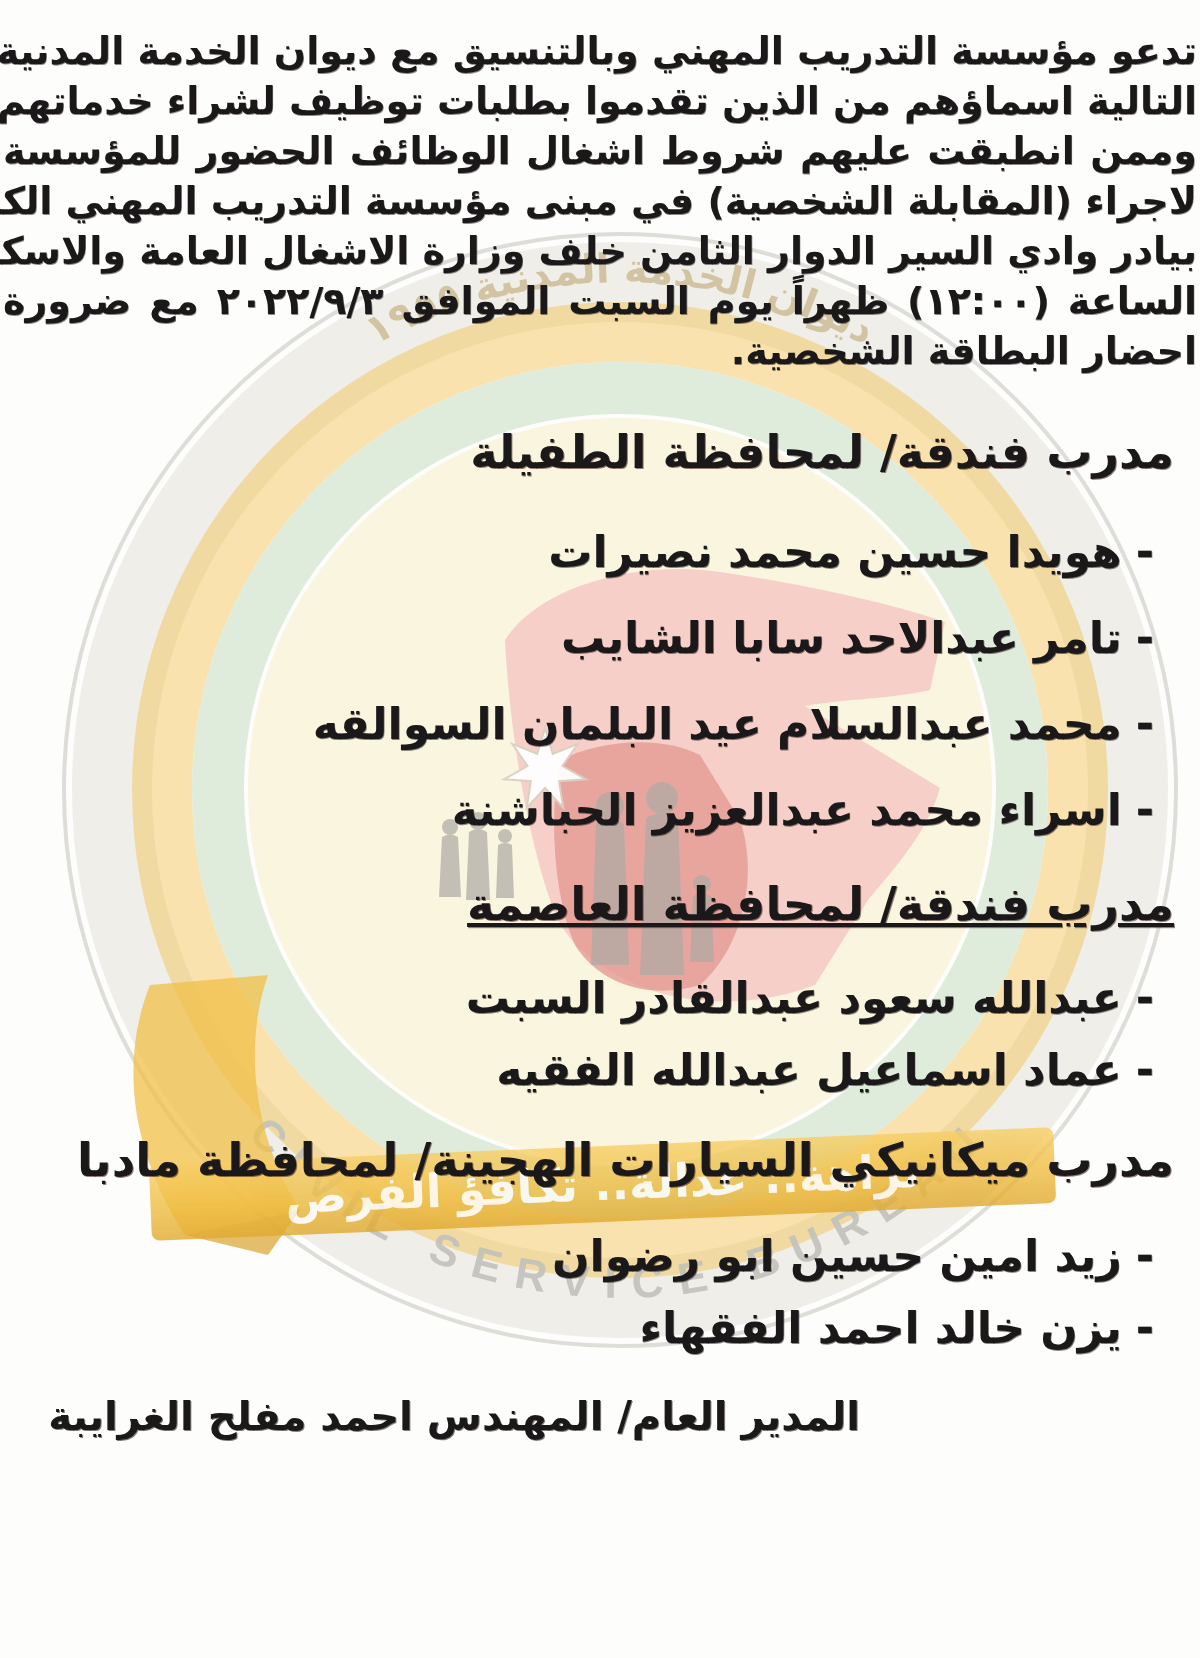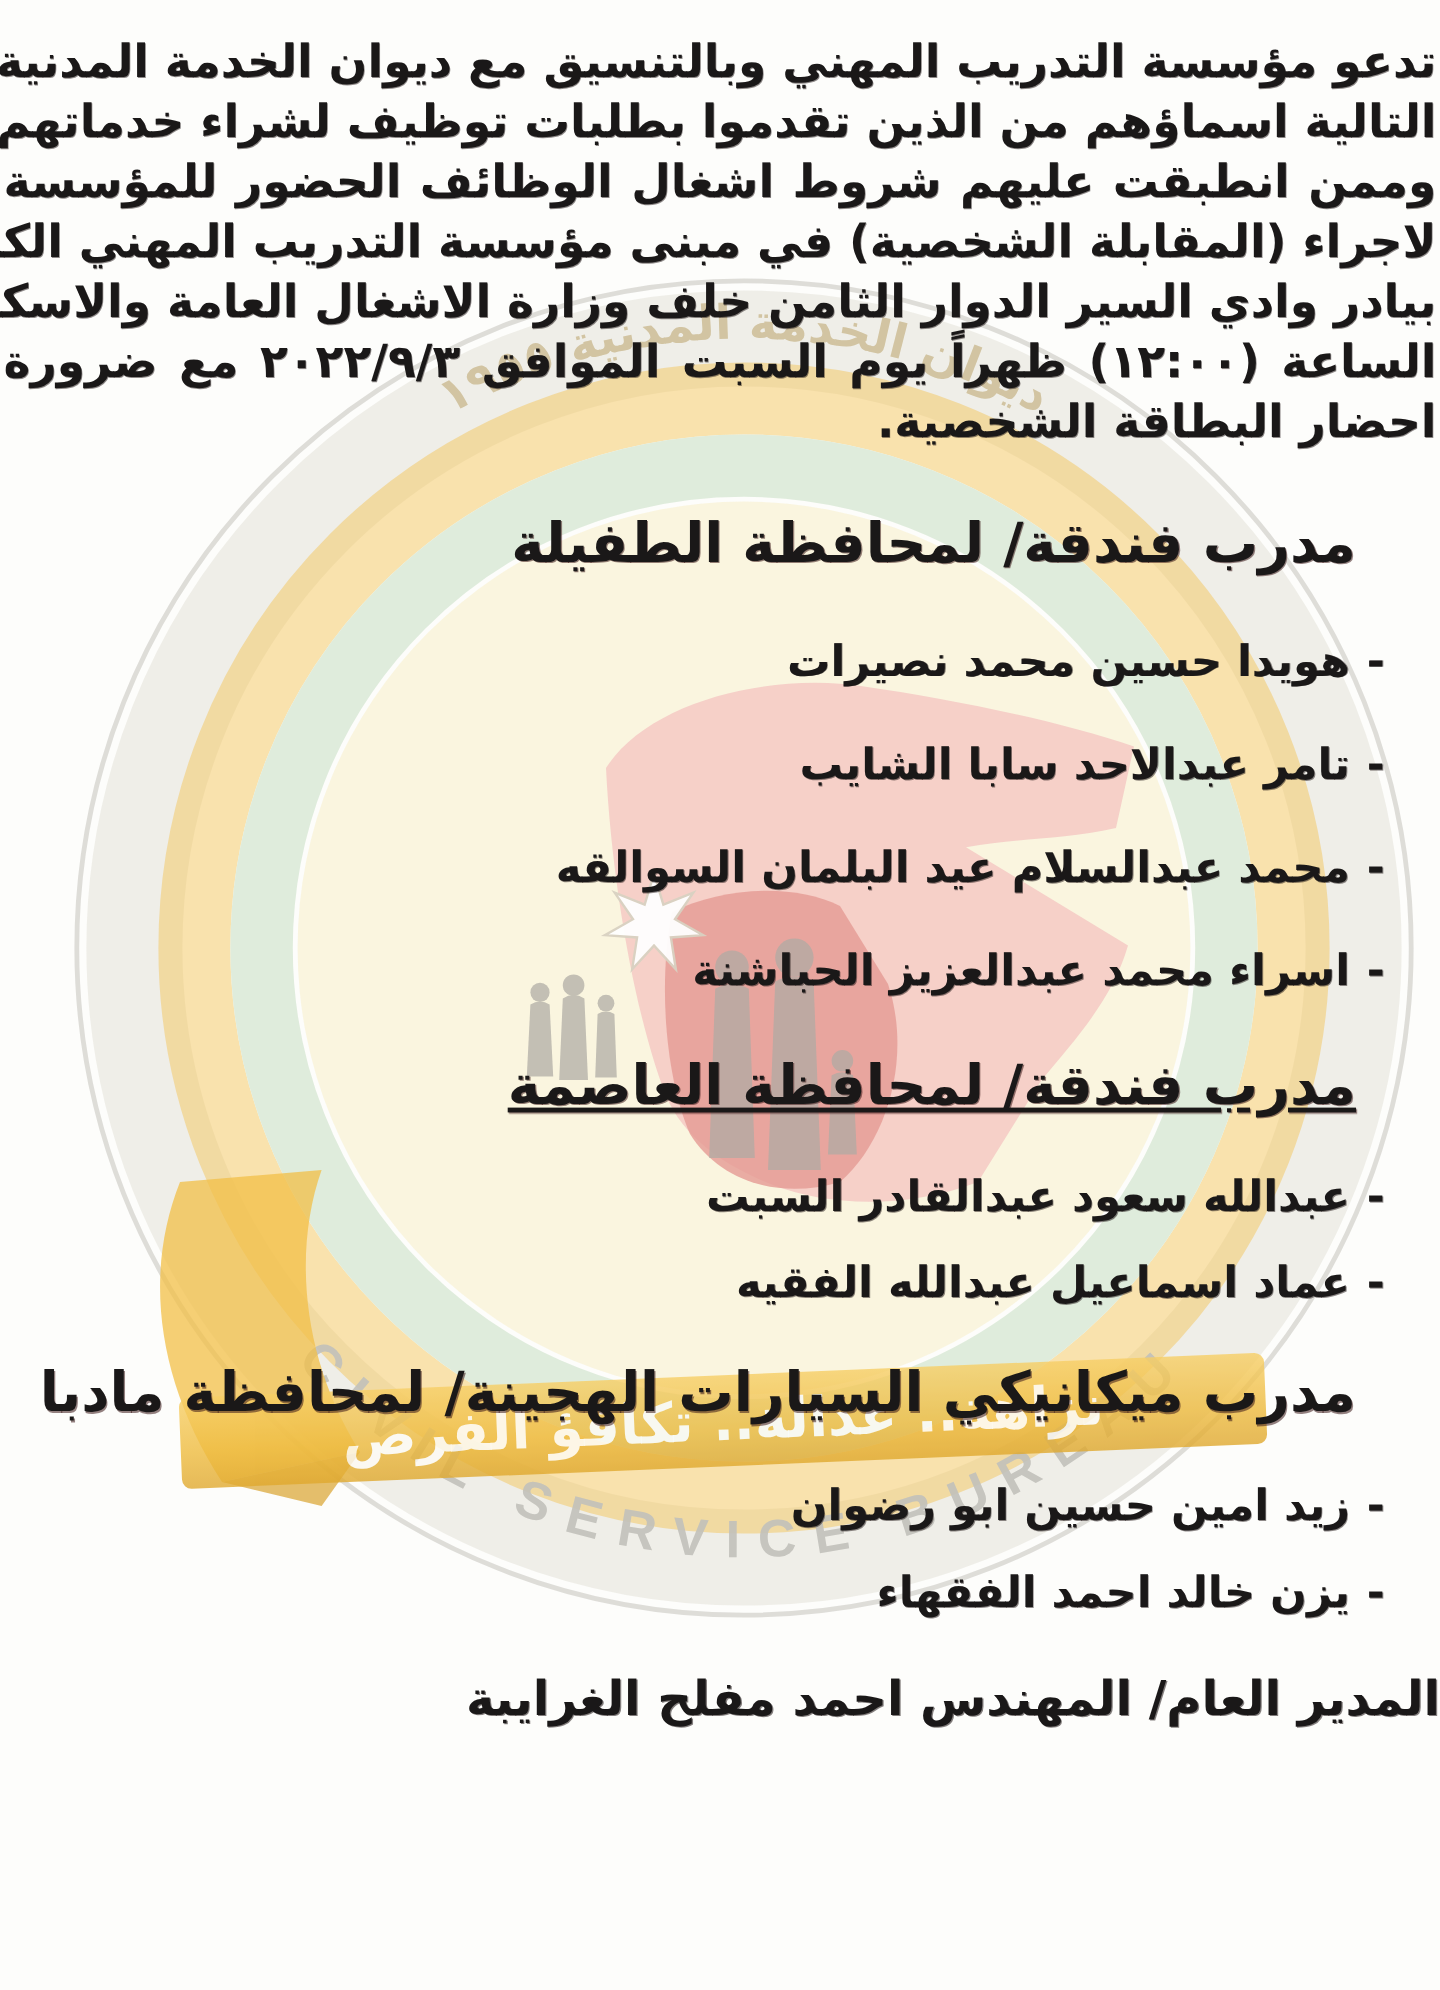--- a/index.html
+++ b/index.html
@@ -37,41 +37,41 @@
   .title-block{padding-top:10px;}
   .para{margin-top:26px;padding:0 3px;}
   .para-line{
     font-size:38px;font-weight:bold;line-height:50px;
     text-align:justify;text-align-last:justify;
     white-space:nowrap;
     text-shadow:.6px .6px 0 rgba(30,20,20,.5);
   }
   .para-line.last{text-align:right;text-align-last:right;}
   .sec-heading{
-    margin-top:44px;padding-left:0;padding-right:70px;
+    margin-top:44px;padding-left:0;padding-right:26px;
     font-size:46px;font-weight:bold;line-height:64px;
     text-align:right;white-space:nowrap;
     text-shadow:1px 1.2px 0 rgba(60,25,25,.55);
   }
   .sec-heading.tight{margin-top:34px;text-decoration:underline;}
   .sec-heading.mid{margin-top:30px;}
   .names{margin-top:40px;padding-right:46px;}
   .names.n2{margin-top:34px;}
   .names.n3{margin-top:36px;}
   .name-line{
-    font-size:36px;font-weight:bold;line-height:56px;
+    font-size:44px;font-weight:bold;line-height:56px;
     text-align:right;white-space:nowrap;
     margin-bottom:30px;
     text-shadow:.7px .7px 0 rgba(30,20,20,.5);
     padding-left:31px;
   }
   .names.n2 .name-line,.names.n3 .name-line{margin-bottom:16px;}
   .name-line .dash{padding-left:14px;}
   .signature{
-    margin-top:30px;
+    margin-top:30px;padding-right:340px;
     font-size:40px;font-weight:bold;line-height:60px;
     text-align:right;white-space:nowrap;
     text-shadow:1px 1px 0 rgba(30,20,20,.55);
   }
 </style>
 </head>
 <body>
 
 <div class="page">
 

